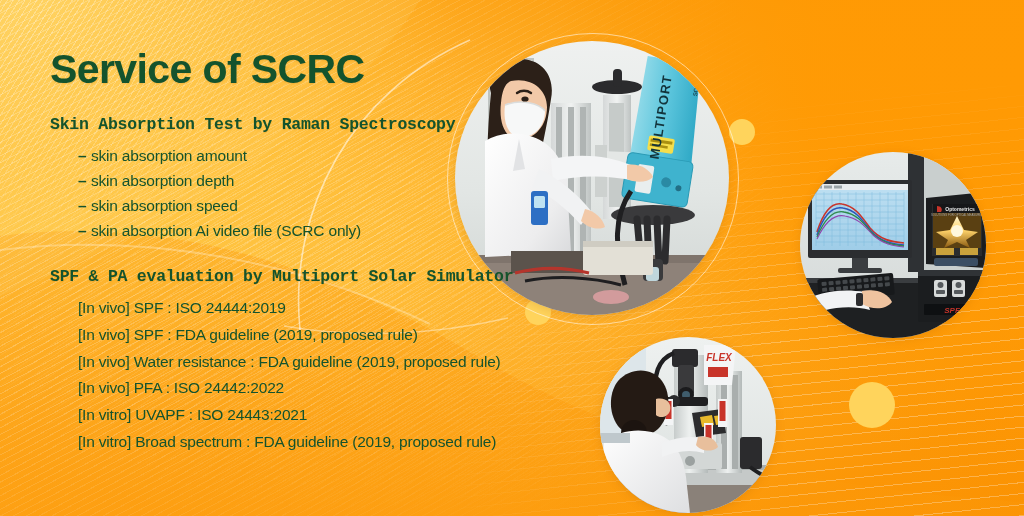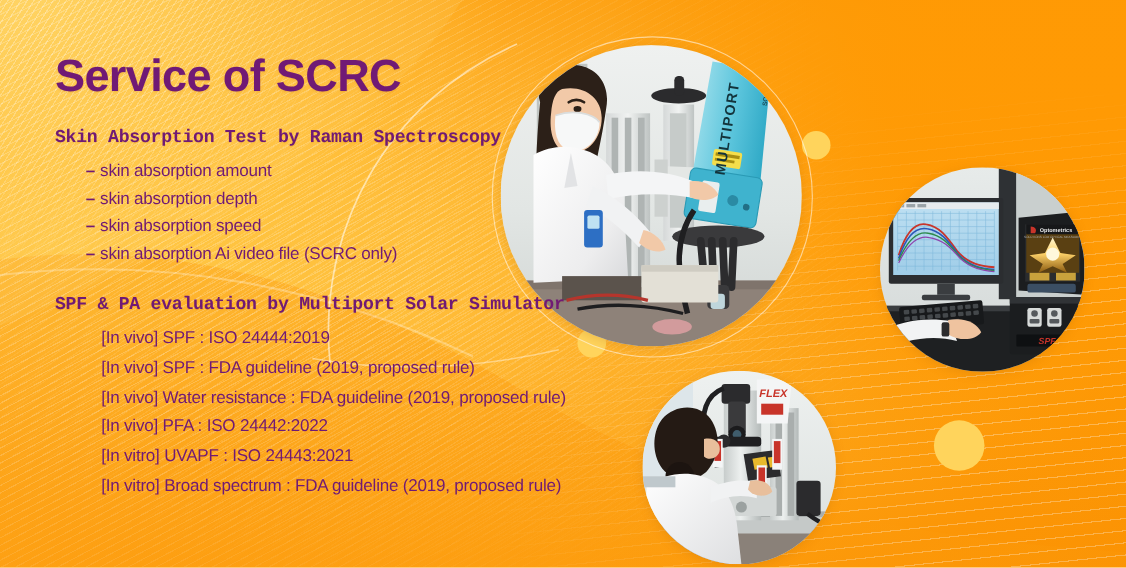--- a/index.html
+++ b/index.html
@@ -92,21 +92,21 @@
     border-radius: 50%;
     background: #FFD45C;
   }
 
   
   .text-col {
     position: absolute;
     left: 50px;
     top: 48px;
     width: 560px;
-    color: #701a75;
+    color: #14532d;
   }
   .title {
     font-size: 41px;
     font-weight: bold;
     letter-spacing: -0.6px;
     line-height: 1.05;
     margin: 0 0 24px 0;
     text-shadow: 0 1px 2px rgba(190,110,0,0.22);
   }
   .sec-head {
@@ -134,21 +134,21 @@
     width: 13px;
     font-weight: bold;
   }
   ul.bullets li .strong {
     font-weight: normal;
   }
   .gap { height: 24px; }
   ul.items li {
     font-size: 15.5px;
     line-height: 1.72;
-    margin-left: 42px;
+    margin-left: 28px;
     letter-spacing: -0.2px;
     white-space: nowrap;
   }
 
   
   .photo {
     position: absolute;
     border-radius: 50%;
     overflow: hidden;
     box-shadow: 0 2px 10px rgba(160,92,0,0.20);
@@ -407,21 +407,21 @@
       <text x="160" y="59" fill="#E9EAEA" font-family="'Liberation Sans',sans-serif" font-size="5" font-weight="bold" text-anchor="middle">Optometrics</text>
       <text x="160" y="64" fill="#A8A9AA" font-family="'Liberation Sans',sans-serif" font-size="2.8" text-anchor="middle">SOLUTIONS FOR OPTICAL MEASUREMENT</text>
 
       <rect x="136" y="96" width="18" height="7" fill="#C9A23C"></rect>
       <rect x="160" y="96" width="18" height="7" fill="#C9A23C"></rect>
 
       <rect x="134" y="106" width="44" height="8" rx="2" fill="#3B4E63"></rect>
     </svg>
   </div>
 
-  <div class="photo" style="left:584px; top:337px; width:176px; height:176px;">
+  <div class="photo" style="left:600px; top:337px; width:176px; height:176px;">
     <svg width="176" height="176" viewBox="0 0 176 176">
       <defs>
         <linearGradient id="wallC" x1="0" y1="0" x2="0" y2="1">
           <stop offset="0%" stop-color="#EEF1F0"></stop>
           <stop offset="100%" stop-color="#DADFDD"></stop>
         </linearGradient>
         <linearGradient id="metalC" x1="0" y1="0" x2="1" y2="0">
           <stop offset="0%" stop-color="#C7CCCB"></stop>
           <stop offset="45%" stop-color="#EDF0EF"></stop>
           <stop offset="100%" stop-color="#B4BAB9"></stop>

